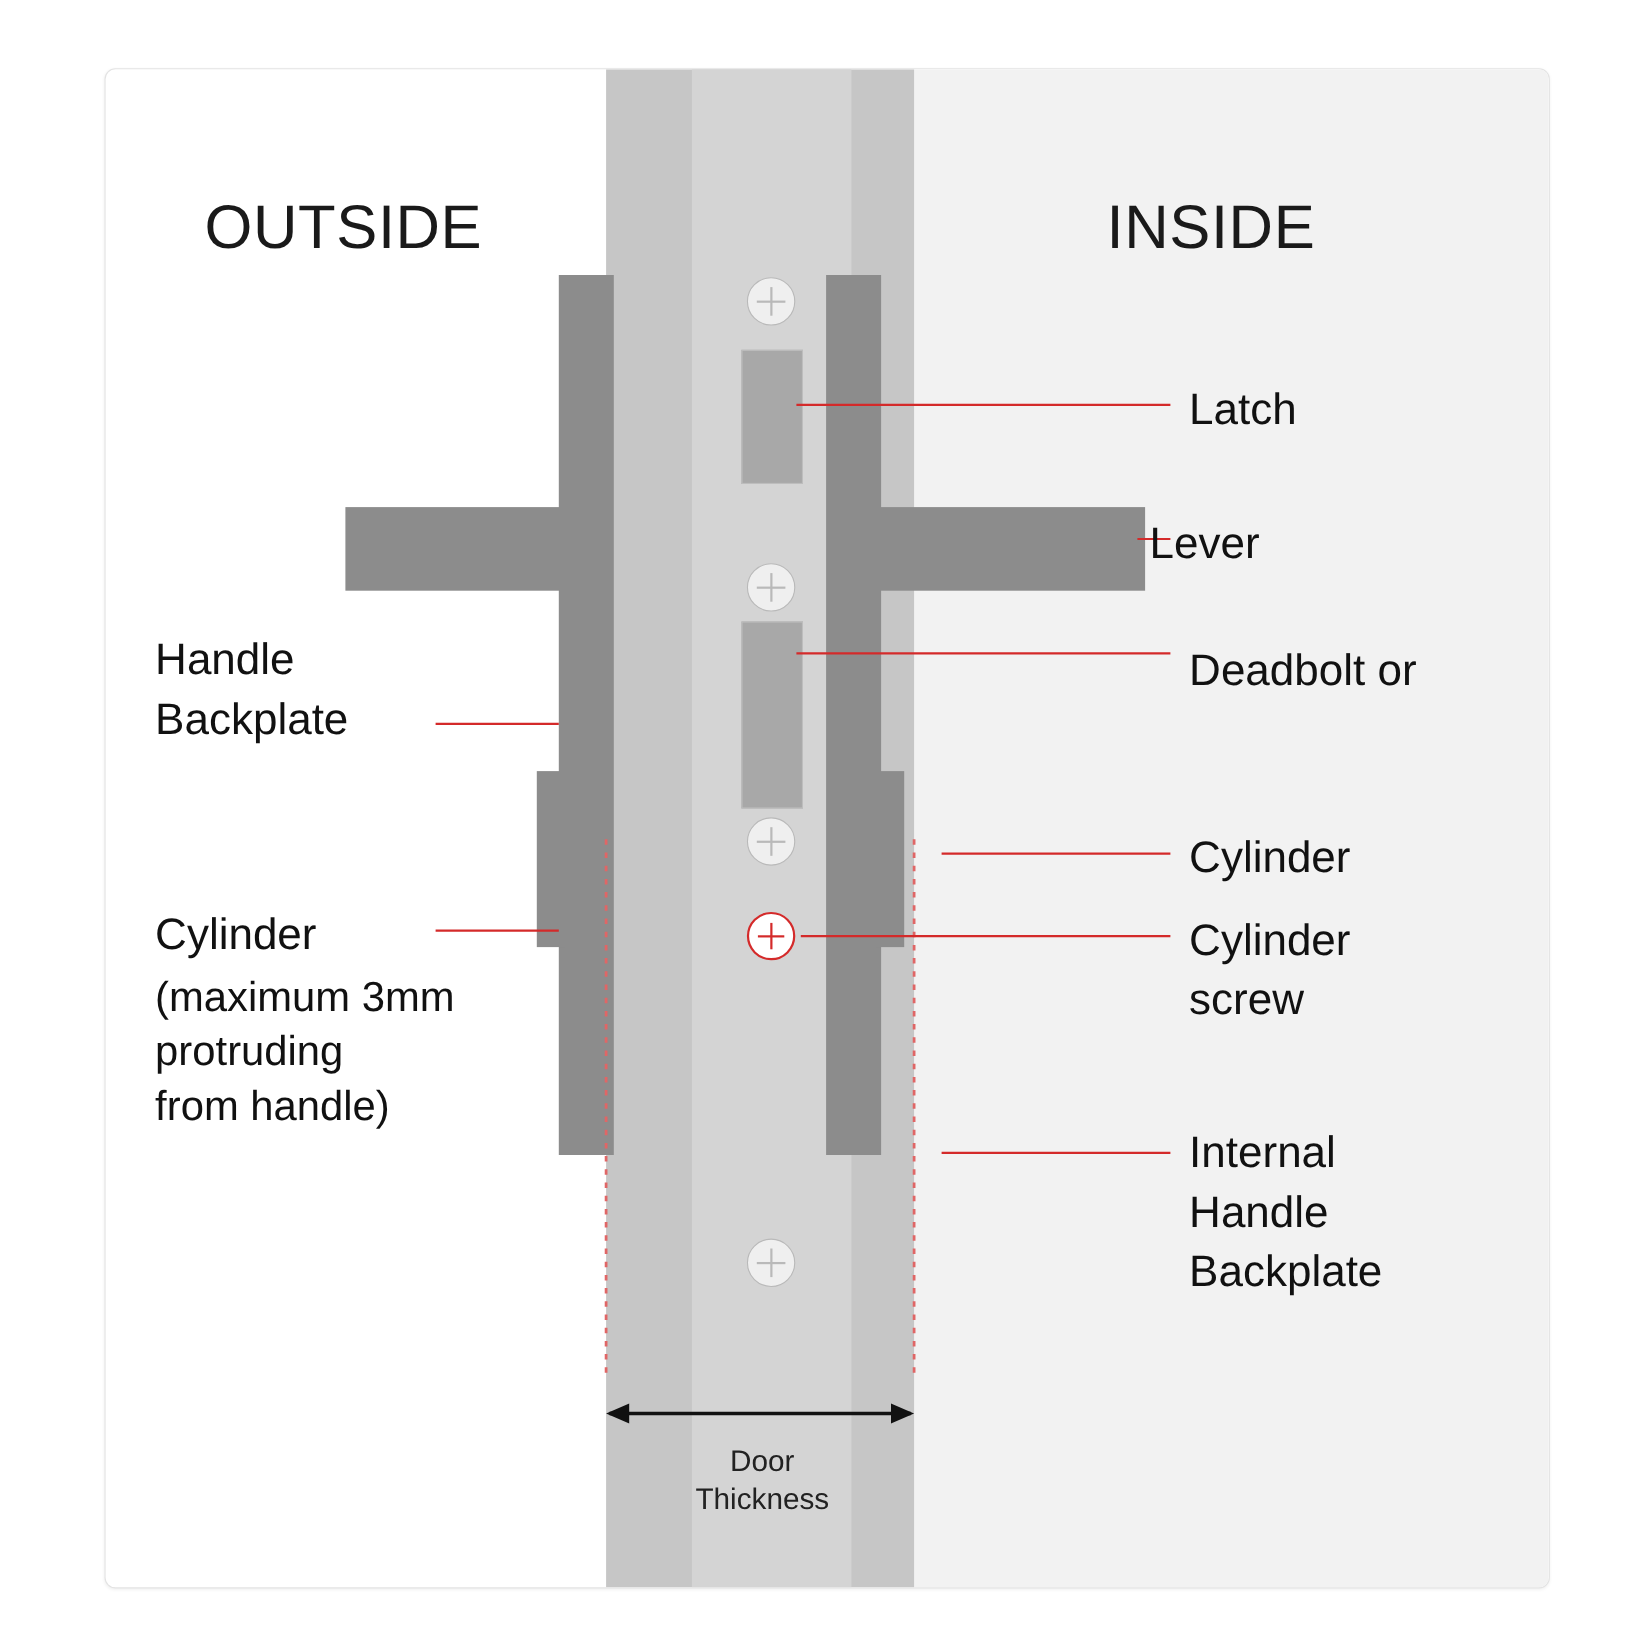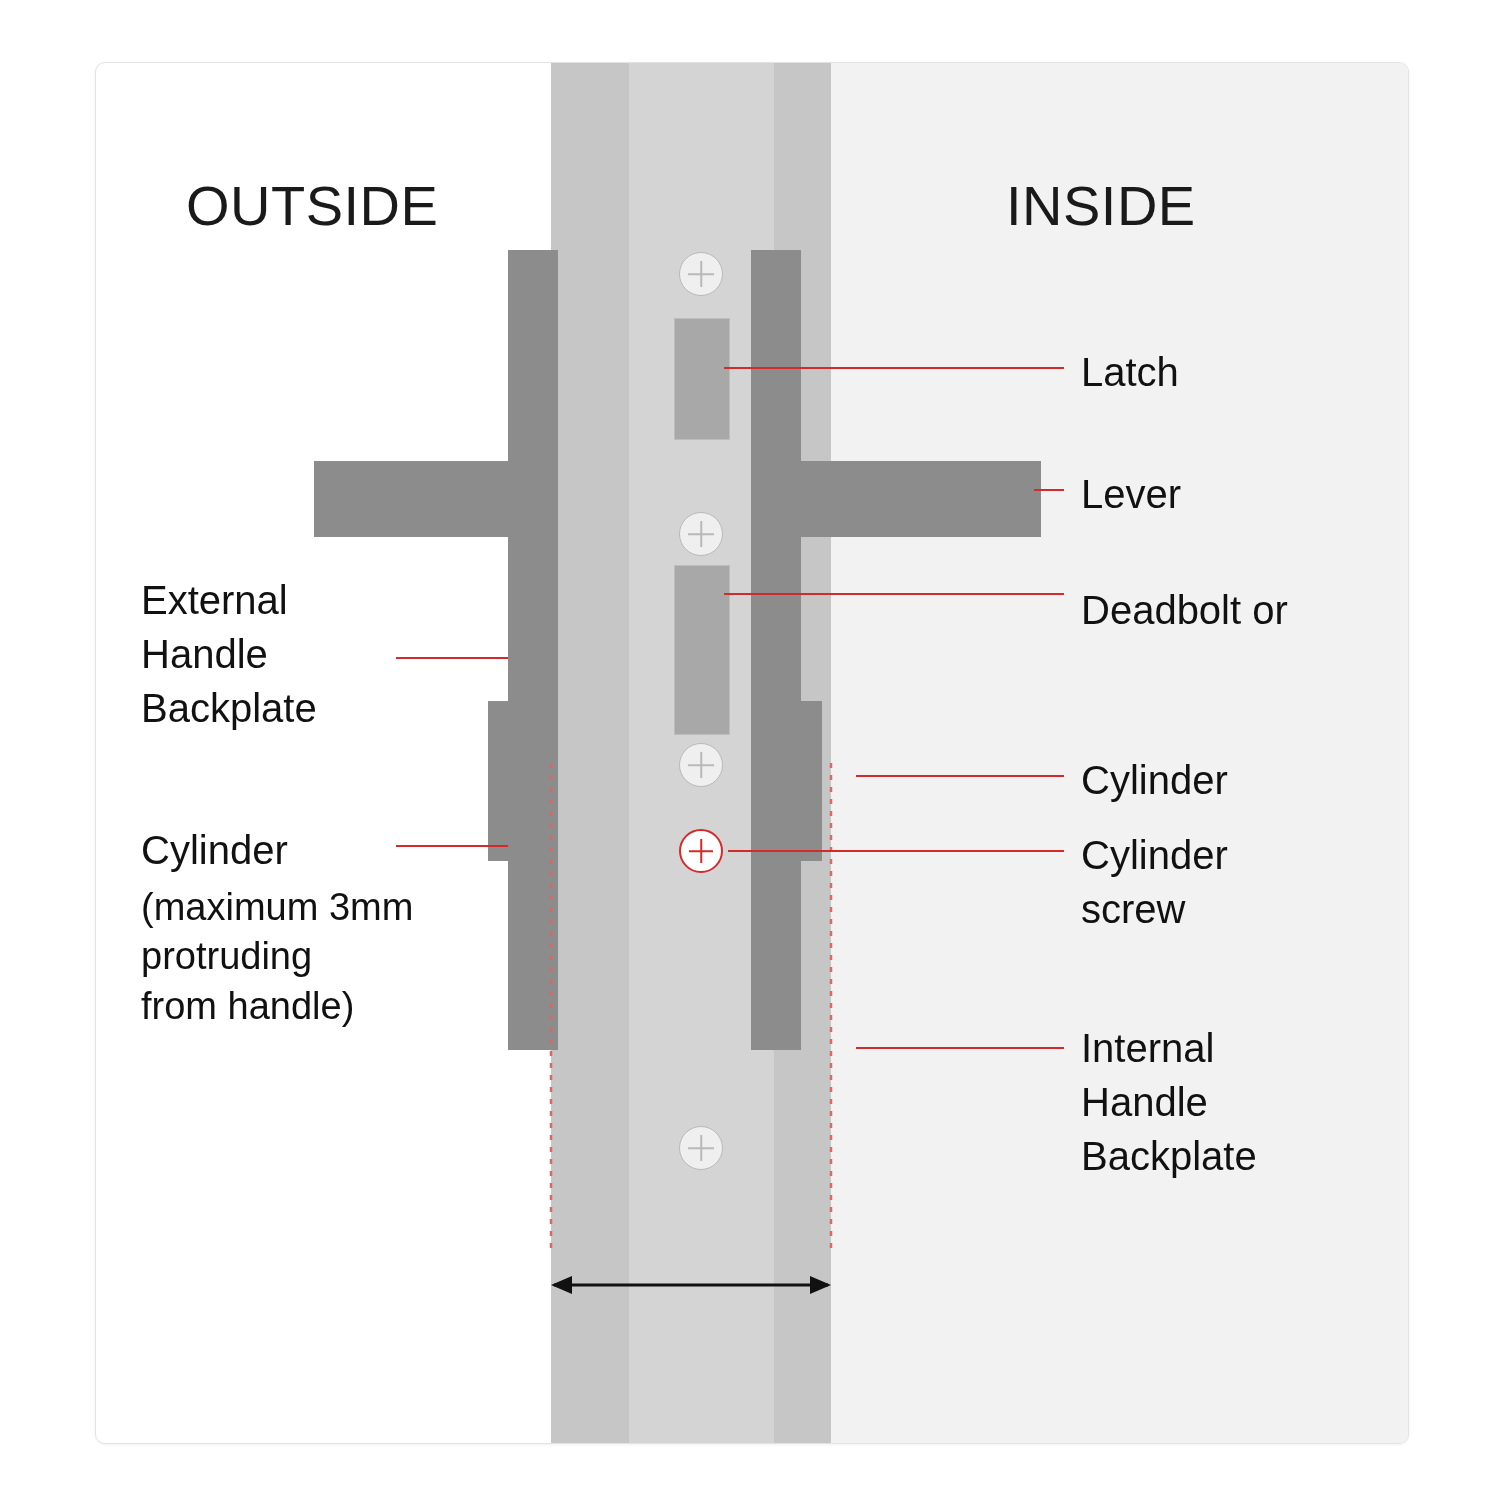--- a/index.html
+++ b/index.html
@@ -172,48 +172,51 @@
       <line x1="760" y1="985" x2="968" y2="985" stroke="#d42a2a" stroke-width="2"></line>
 
       <line x1="300" y1="595" x2="412" y2="595" stroke="#d42a2a" stroke-width="2"></line>
       <line x1="300" y1="783" x2="412" y2="783" stroke="#d42a2a" stroke-width="2"></line>
     </svg>
 
     <div class="side-title" style="left:910px; top:110px;">INSIDE</div>
     <div class="side-title" style="left:90px; top:110px;">OUTSIDE</div>
 
     <div class="label" style="left:985px; top:282px;text-align:center;">Latch</div>
-    <div class="label" style="left:985px; top:404px;">Lever</div>
+    <div class="label" style="left:949px; top:404px;">Lever</div>
 
     <div class="label" style="left:985px; top:508px;margin-top:12px;">
       <div>Deadbolt or</div>
     </div>
 
     <div class="label" style="left:985px; top:690px;">Cylinder</div>
 
     <div class="label" style="left:985px; top:765px;">
       <div>Cylinder</div>
       <div>screw</div>
     </div>
 
     <div class="label" style="left:985px; top:958px;">
       <div>Internal</div>
       <div>Handle</div>
       <div>Backplate</div>
     </div>
 
     <div class="label" style="left:45px; top:510px;">
-      <div>External</div>
       <div>Handle</div>
       <div>Backplate</div>
     </div>
 
     <div class="label" style="left:45px; top:760px;">Cylinder</div>
 
     <div class="label small" style="left:45px; top:820px;">
       <div>(maximum 3mm</div>
       <div>protruding</div>
       <div>from handle)</div>
     </div>
 
+    <div class="dim-label" style="left:497px; top:1248px; width:200px;">
+      <div>Door</div>
+      <div>Thickness</div>
+    </div>
 
   </div>
 </div>
 
 </body></html>

